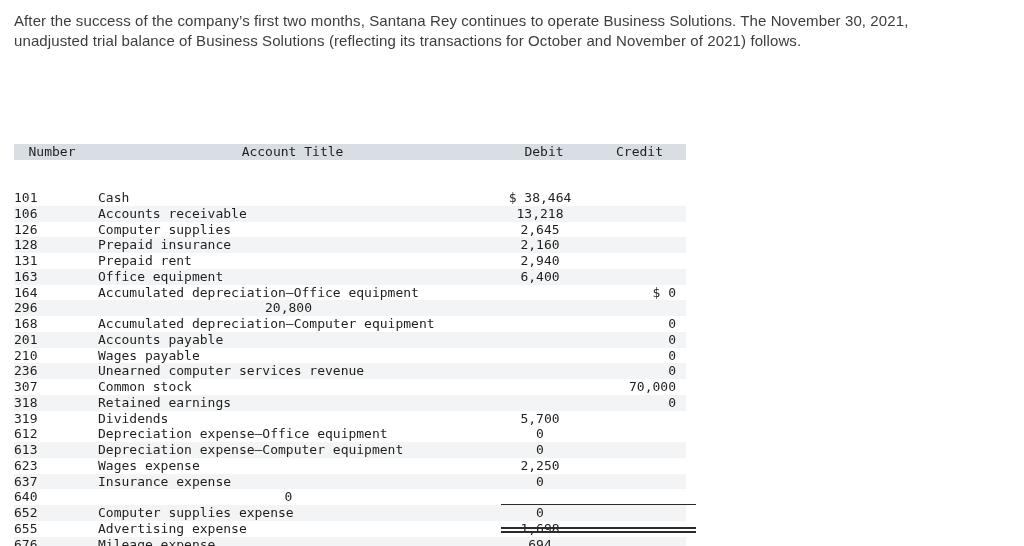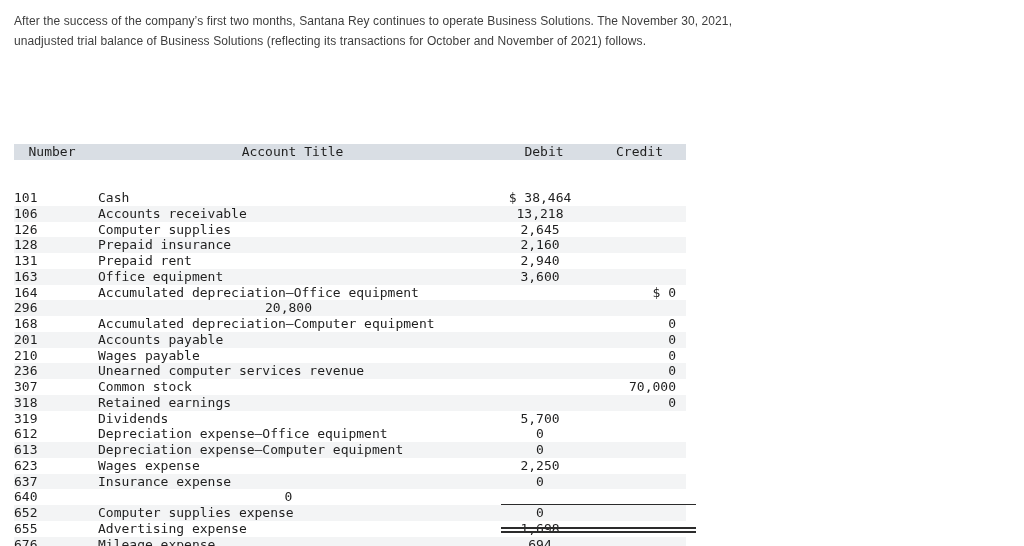--- a/index.html
+++ b/index.html
@@ -7,21 +7,21 @@
   body {
     width: 1024px; height: 546px;
     position: relative;
     font-family: "Liberation Sans", sans-serif;
     overflow: hidden;
   }
   .intro {
     position: absolute;
     left: 14px; top: 11px;
     width: 1000px;
-    font-size: 12px;
+    font-size: 15px;
     line-height: 20px;
     color: #3d3d3d;
     letter-spacing: 0.1px;
   }
   .trial-balance {
     position: absolute;
     left: 14px; top: 70px;
     width: 672px;
     font-family: "DejaVu Sans Mono", monospace;
     font-size: 13px;
@@ -91,21 +91,21 @@
     <div class="c-debit">2,160</div>
     <div class="c-credit"></div>
   </div><div class="trow">
     <div class="c-num">131</div>
     <div class="c-title">Prepaid rent</div>
     <div class="c-debit">2,940</div>
     <div class="c-credit"></div>
   </div><div class="trow alt">
     <div class="c-num">163</div>
     <div class="c-title">Office equipment</div>
-    <div class="c-debit">3,600</div>
+    <div class="c-debit">6,400</div>
     <div class="c-credit"></div>
   </div><div class="trow">
     <div class="c-num">164</div>
     <div class="c-title">Accumulated depreciation—Office equipment</div>
     <div class="c-debit"></div>
     <div class="c-credit">$ 0</div>
   </div><div class="trow alt">
     <div class="c-num">296</div>
     <div class="c-debit">20,800</div>
     <div class="c-credit"></div>

